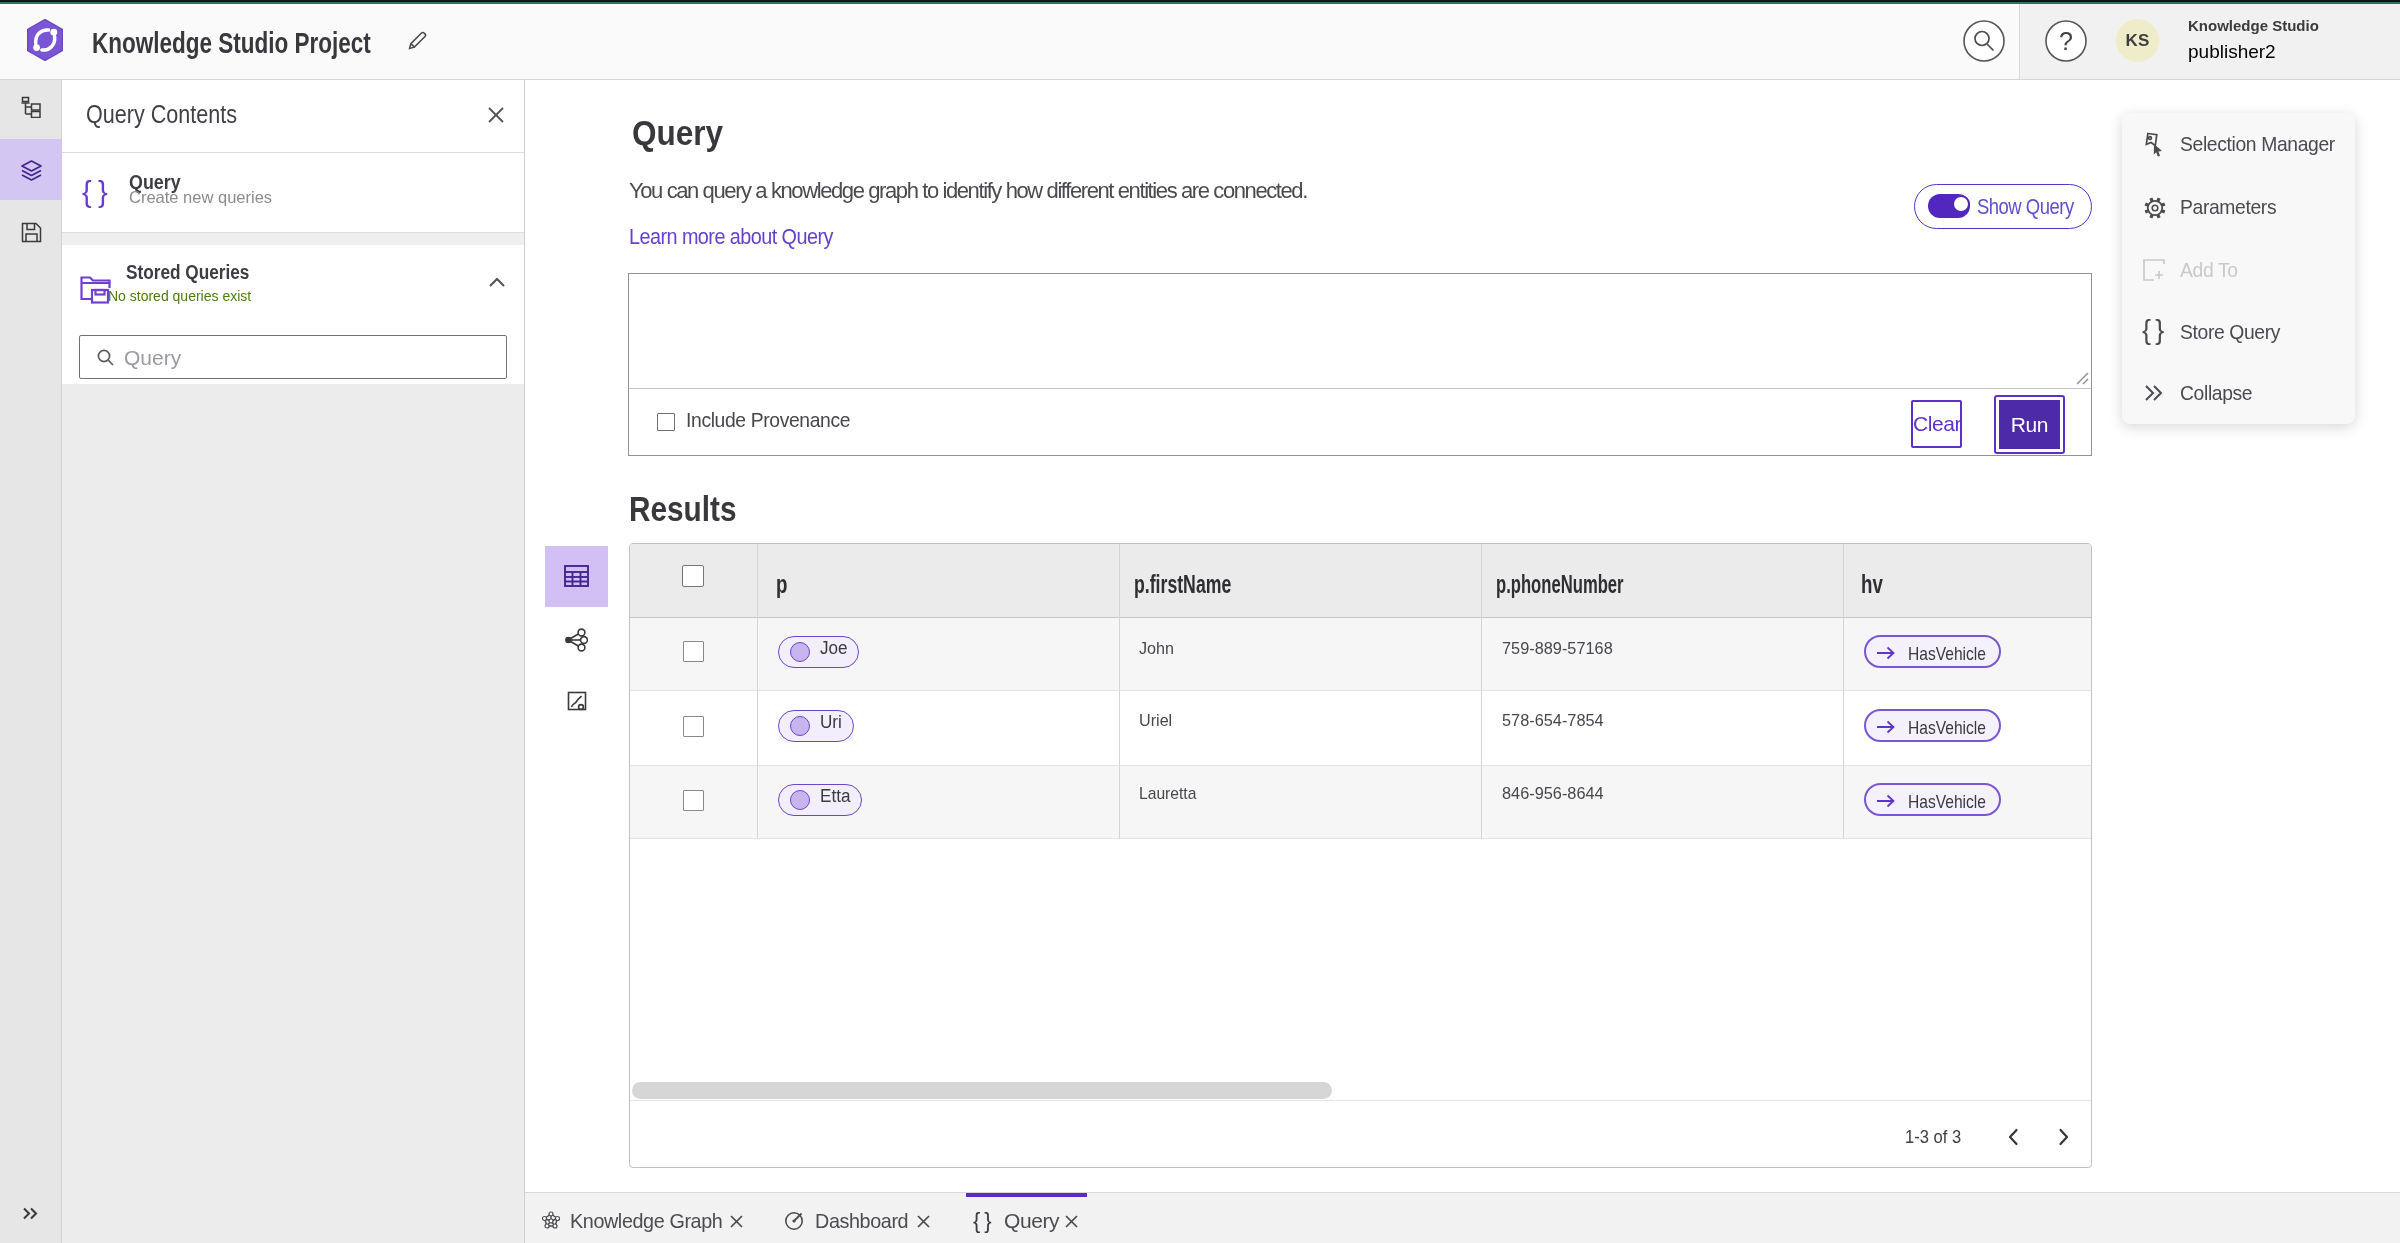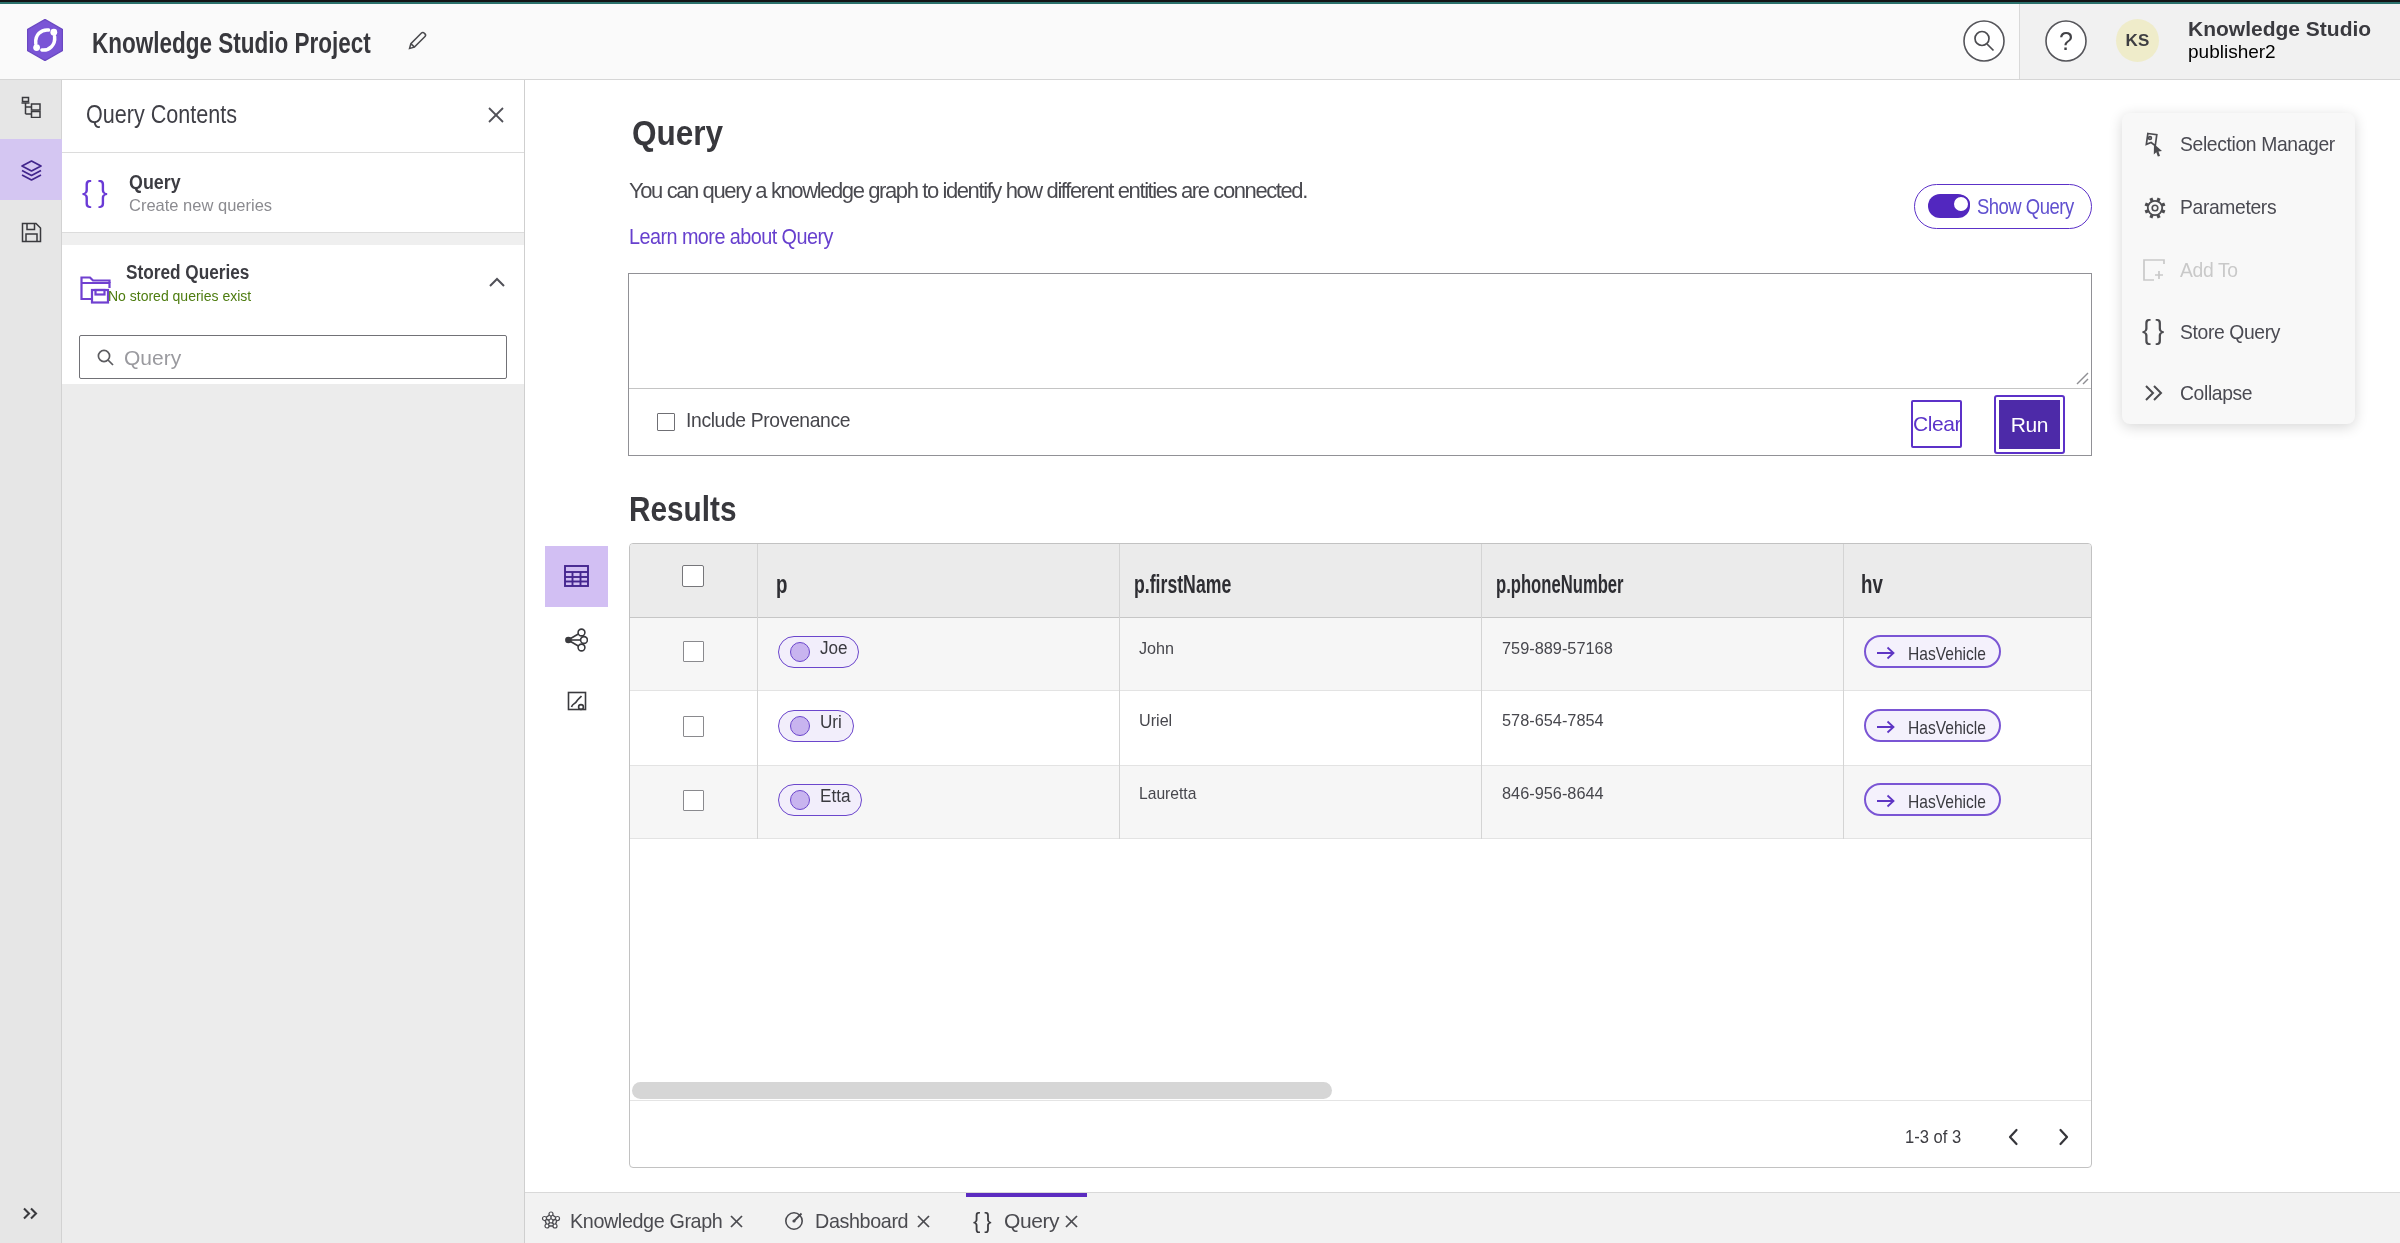--- a/index.html
+++ b/index.html
@@ -41,21 +41,21 @@
 </svg>
 
 <svg class="a" style="left:2045px;top:20px" width="42" height="42" viewBox="0 0 42 42">
   <circle cx="21" cy="21" r="20" fill="#fff" stroke="#55555a" stroke-width="1.6"></circle>
   <text x="21" y="29.5" text-anchor="middle" font-family="Liberation Sans" font-size="25" fill="#424246">?</text>
 </svg>
 
 <div class="a" style="left:2116px;top:19px;width:43px;height:43px;border-radius:50%;background:#efecca"></div>
 <div class="a" style="left:2116px;top:31px;width:43px;text-align:center;font-size:17px;font-weight:bold;color:#3e3e42;letter-spacing:0.3px">KS</div>
 
-<div class="a" style="left:2188px;top:17px;font-size:21px;font-weight:bold;color:#3a3a3f;white-space:nowrap">Knowledge Studio</div>
+<div class="a" style="left:2188px;top:17px;font-size:15px;font-weight:bold;color:#3a3a3f;white-space:nowrap">Knowledge Studio</div>
 <div class="a" style="left:2188px;top:41px;font-size:19px;color:#000000;white-space:nowrap">publisher2</div>
 
 <div class="a" style="left:0;top:80px;width:62px;height:1163px;background:#e6e6e6;border-right:1px solid #d2d2d2;box-sizing:border-box"></div>
 <div class="a" style="left:0;top:139px;width:62px;height:61px;background:#d4c6f2"></div>
 
 <svg class="a" style="left:20px;top:96px" width="22" height="22" viewBox="0 0 22 22">
   <g fill="none" stroke="#3a3a3e" stroke-width="1.5">
     <path d="M2.5 1.5 H8.5 V5.5 H2.5 Z"></path>
     <path d="M1.5 7 H9.5"></path>
     <path d="M5.5 7 V18 M5.5 11 H11.5 M5.5 18 H11.5"></path>
@@ -94,21 +94,21 @@
 <svg class="a" style="left:487px;top:106px" width="18" height="18" viewBox="0 0 18 18">
   <g stroke="#515158" stroke-width="1.8">
         <line x1="2" y1="2" x2="16" y2="16"></line>
         <line x1="16" y1="2" x2="2" y2="16"></line>
       </g>
 </svg>
 <div class="a" style="left:62px;top:152px;width:462px;height:1px;background:#dcdcdc"></div>
 
 <div class="a" style="left:82px;top:176px;font-size:29px;color:#6a3ad6;letter-spacing:2px">{ }</div>
 <div class="a" style="left:129px;top:170px;font-size:21px;font-weight:bold;color:#3c3c42;transform:scaleX(0.85);transform-origin:0 0">Query</div>
-<div class="a" style="left:129px;top:196px;font-size:16.5px;color:#8b8b90">Create new queries</div>
+<div class="a" style="left:129px;top:188px;font-size:16.5px;color:#8b8b90">Create new queries</div>
 <div class="a" style="left:62px;top:232px;width:462px;height:1px;background:#dcdcdc"></div>
 <div class="a" style="left:62px;top:233px;width:462px;height:12px;background:#efefef"></div>
 
 <svg class="a" style="left:80px;top:275px" width="31" height="29" viewBox="0 0 31 29">
   <g fill="none" stroke="#7040d0" stroke-width="2.2">
     <path d="M1.5 8 V2.5 H10 L13 5.5 H29.5 V8"></path>
     <path d="M1.5 8 H29.5 V13 M1.5 8 V24 H12"></path>
     <rect x="12" y="15" width="16" height="12.5"></rect>
     <rect x="15.5" y="15" width="9" height="4.5"></rect>
   </g>

